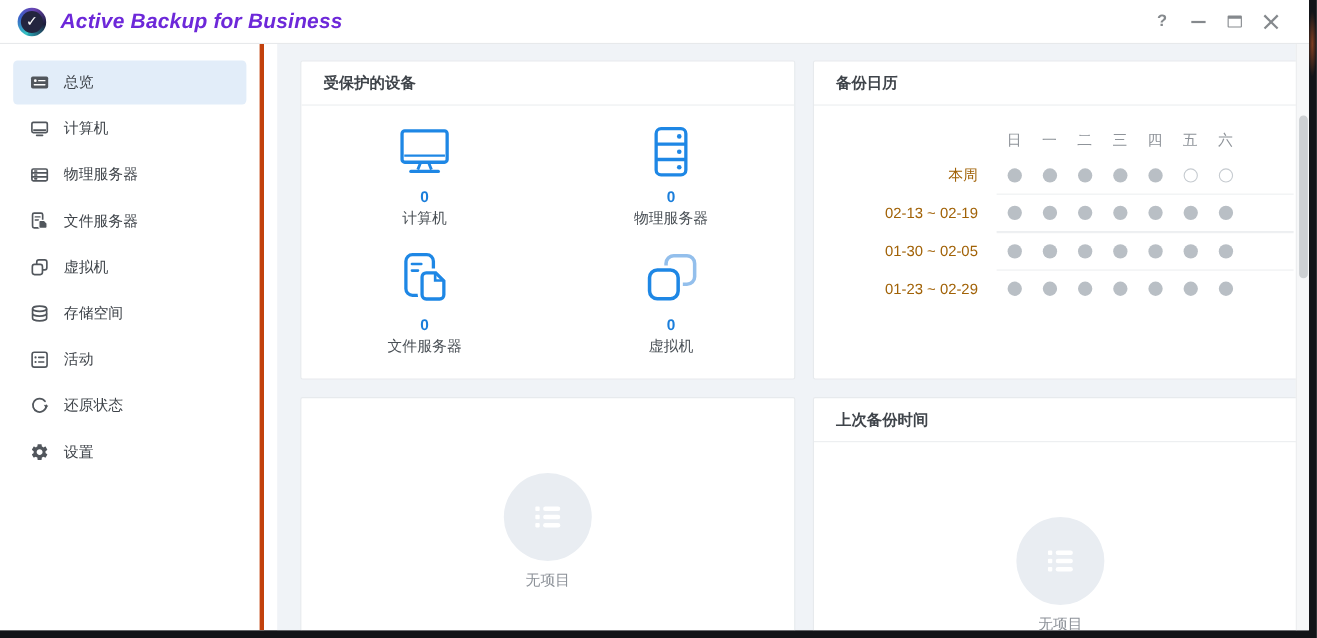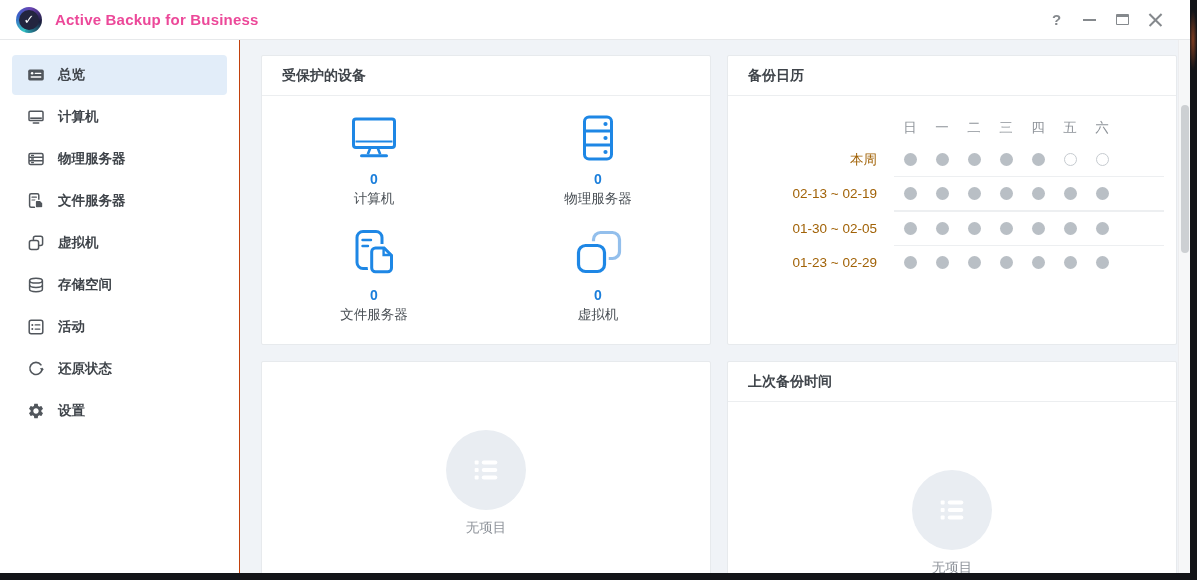--- a/index.html
+++ b/index.html
@@ -12,42 +12,42 @@
 
   .window { position:absolute; top:0; left:0; width:1190px; height:573px; background:#fff; overflow:hidden; }
 
   
   .titlebar { height:40px; background:#fff; border-bottom:1px solid #e7e9eb; display:flex; align-items:center;
     padding:0 18px 0 16px; position:relative; z-index:5; }
   .logo { width:26px; height:26px; border-radius:50%; margin-right:13px; position:relative;
     background:conic-gradient(from 200deg, #35c9c0, #3a62c9 90deg, #6a43b2 170deg, #1b1d3a 260deg, #2aa9b8 360deg); }
   .logo-inner { position:absolute; inset:3px; border-radius:50%; background:#23253f; color:#fff;
     display:flex; align-items:center; justify-content:center; font-size:13px; font-weight:bold; }
-  .win-title { font-size:15px; font-weight:bold; color:#ec4899; letter-spacing:.2px; }
+  .win-title { font-size:19px; font-weight:bold; color:#6d28d9; letter-spacing:.2px;font-style:italic; }
   .win-controls { margin-left:auto; display:flex; align-items:center; gap:0; }
   .ctrl { width:33px; height:28px; display:flex; align-items:center; justify-content:center; cursor:pointer; color:#85898d; }
   .help-glyph { font-size:15px; font-weight:bold; color:#85898d; }
   .min-shape { width:13px; height:2px; background:#85898d; }
   .max-shape { width:13px; height:11px; border:1.5px solid #85898d; border-top-width:3px; border-radius:1px; }
   .close-shape { position:relative; width:15px; height:15px; }
   .close-shape::before,.close-shape::after { content:""; position:absolute; left:-1px; top:6.5px; width:17px; height:1.8px;
     background:#85898d; }
   .close-shape::before { transform:rotate(45deg); }
   .close-shape::after { transform:rotate(-45deg); }
 
   
   .app-body { display:flex; height:533px; }
-  .sidebar { width:240px; background:#fff; border-right:1px solid #c2410c; padding-top:15px; flex:none;font-weight:bold; }
+  .sidebar { width:240px; background:#fff; border-right:4px solid #c2410c; padding-top:15px; flex:none; }
   .side-item { height:40px; margin:0 12px 2px; display:flex; align-items:center; gap:13px; padding:0 15px;
     border-radius:4px; font-size:13.5px; color:#3f444a; cursor:pointer; white-space:nowrap; }
   .side-item.active { background:#e2edf9; }
   .side-item .icon { width:18px; height:18px; color:#51565c; display:flex; align-items:center; justify-content:center; flex:none; }
   .side-item .icon svg { width:18px; height:18px; display:block; }
 
-  .main { flex:1; background:#f0f3f7; padding:15px 0 0 21px; position:relative; overflow:hidden; }
+  .main { flex:1; background:#f0f3f7; padding:15px 0 0 21px; position:relative; overflow:hidden;margin-left:12px; }
   .card-grid { display:grid; grid-template-columns:450px 450px; grid-template-rows:290px 290px; gap:16px; }
 
   .card { background:#fff; border:1px solid #e7eaed; border-radius:2px; overflow:hidden; display:flex; flex-direction:column; }
   .card-header { height:40px; flex:none; border-bottom:1px solid #eceef0; display:flex; align-items:center;
     padding:0 20px; font-size:14px; font-weight:bold; color:#3f444a; }
   .card-body { flex:1; position:relative; }
 
   
   .device-grid { display:grid; grid-template-columns:1fr 1fr; grid-template-rows:1fr 1fr; height:100%; padding:6px 0 10px; }
   .device-cell { display:flex; flex-direction:column; align-items:center; justify-content:center; }

